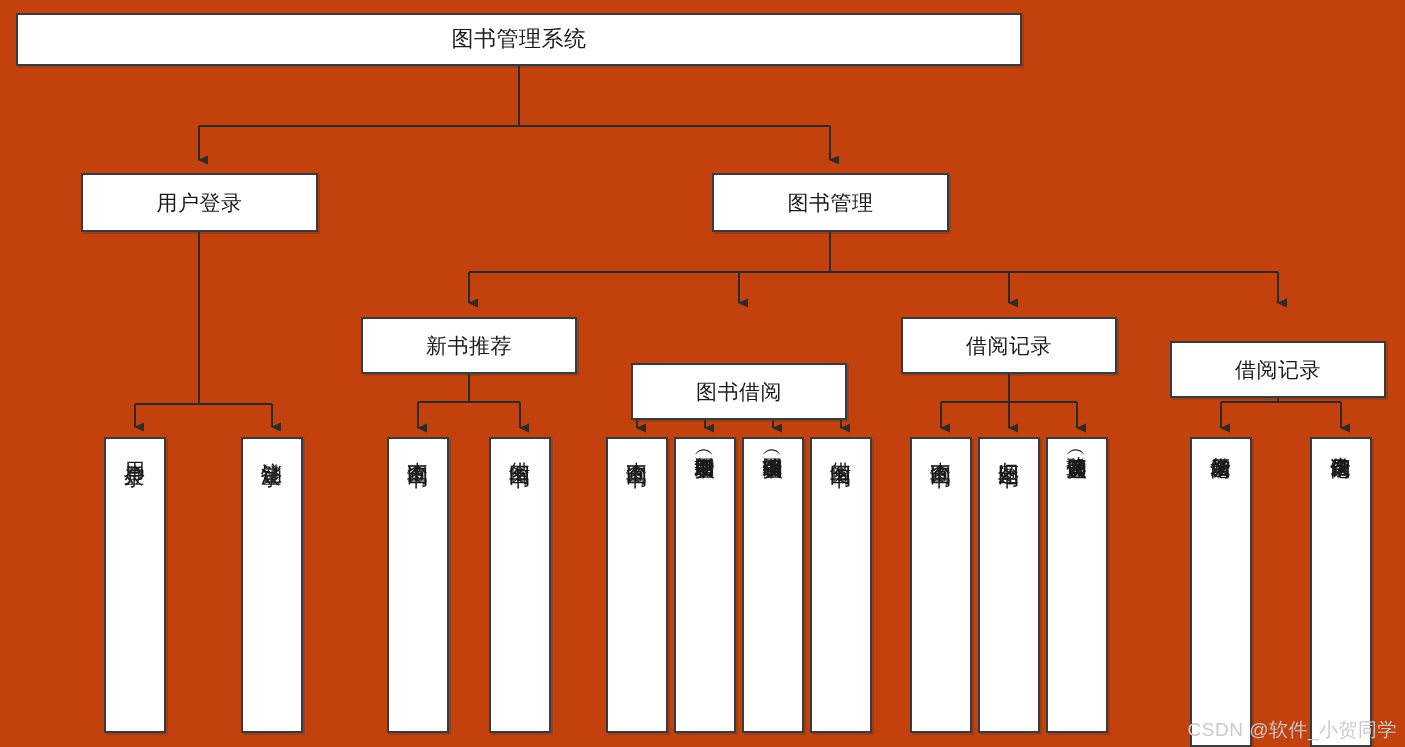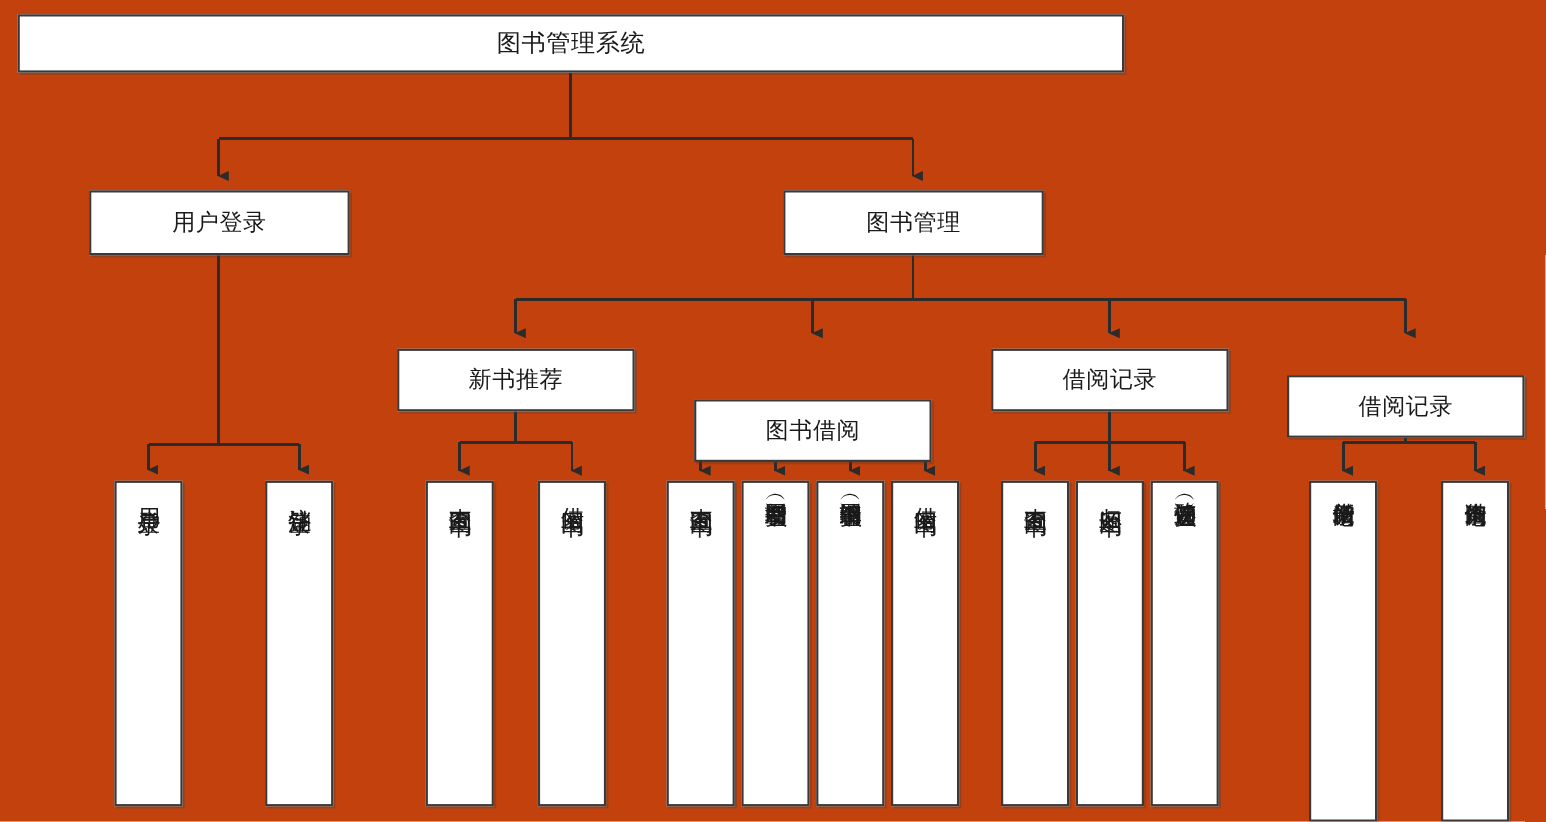--- a/index.html
+++ b/index.html
@@ -197,14 +197,15 @@
     <span class="lbl">确认归还（管理员）</span>
   </div>
 
   <div class="node vert tall" style="left:1190px; top:437px; width:62px; height:310px;">
     <span class="lbl">新增借阅记录</span>
   </div>
   <div class="node vert tall" style="left:1310px; top:437px; width:62px; height:310px;">
     <span class="lbl">查询借阅记录</span>
   </div>
 
+  <div class="watermark">CSDN @软件_小贺同学</div>
 
 </div>
 
 </body></html>

